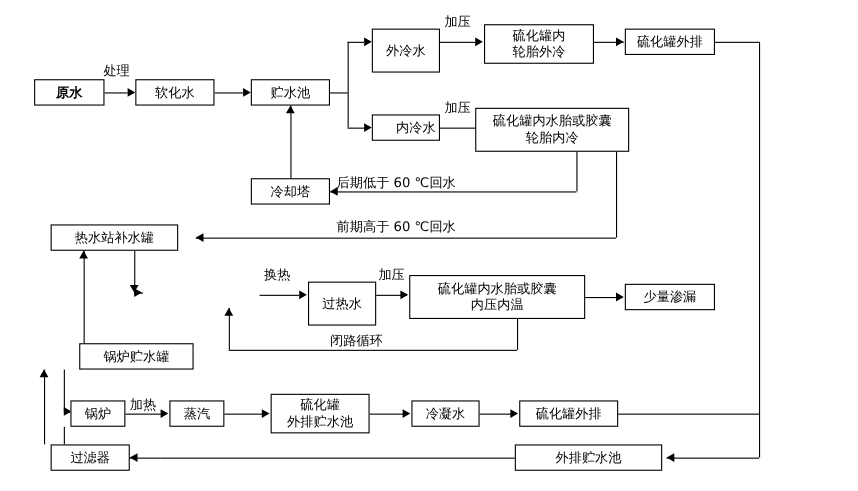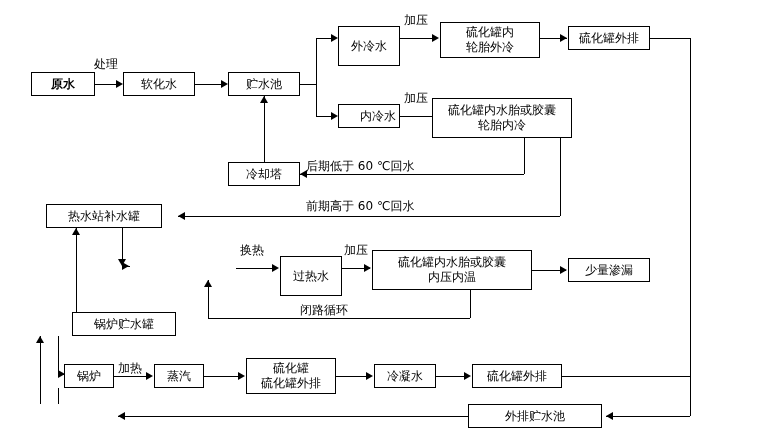--- a/index.html
+++ b/index.html
@@ -179,34 +179,35 @@
   <div class="lbl" style="left:118px;top:362px;">加热</div>
   <div class="ln h" style="left:114px;top:376px;width:34px;"></div>
   <div class="ar ar-r" style="left:146px;top:372px;"></div>
 
   <div class="box" style="left:154px;top:364px;width:50px;height:24px;">蒸汽</div>
 
   <div class="ln h" style="left:204px;top:376px;width:36px;"></div>
   <div class="ar ar-r" style="left:238px;top:372px;"></div>
 
   <div class="box" style="left:246px;top:358px;width:90px;height:36px;">硫化罐
-硫化罐外排</div>
+外排贮水池</div>
 
   <div class="ln h" style="left:336px;top:376px;width:32px;"></div>
   <div class="ar ar-r" style="left:366px;top:372px;"></div>
 
   <div class="box" style="left:374px;top:364px;width:62px;height:24px;">冷凝水</div>
 
   <div class="ln h" style="left:436px;top:376px;width:32px;"></div>
   <div class="ar ar-r" style="left:464px;top:372px;"></div>
 
   <div class="box" style="left:472px;top:364px;width:90px;height:24px;">硫化罐外排</div>
 
   <div class="ln h" style="left:562px;top:376px;width:128px;"></div>
 
+  <div class="box" style="left:46px;top:404px;width:72px;height:24px;">过滤器</div>
   <div class="box" style="left:468px;top:404px;width:134px;height:24px;">外排贮水池</div>
 
   <div class="ln h" style="left:146px;top:416px;width:322px;"></div>
   <div class="ln v" style="left:146px;top:416px;height:0px;"></div>
   <div class="ar ar-l" style="left:118px;top:412px;"></div>
   <div class="ln h" style="left:118px;top:416px;width:28px;"></div>
 
   <div class="ln v" style="left:58px;top:388px;height:16px;"></div>
   <div class="ln v" style="left:58px;top:336px;height:0;"></div>
   <div class="ln v" style="left:40px;top:336px;height:68px;"></div>

